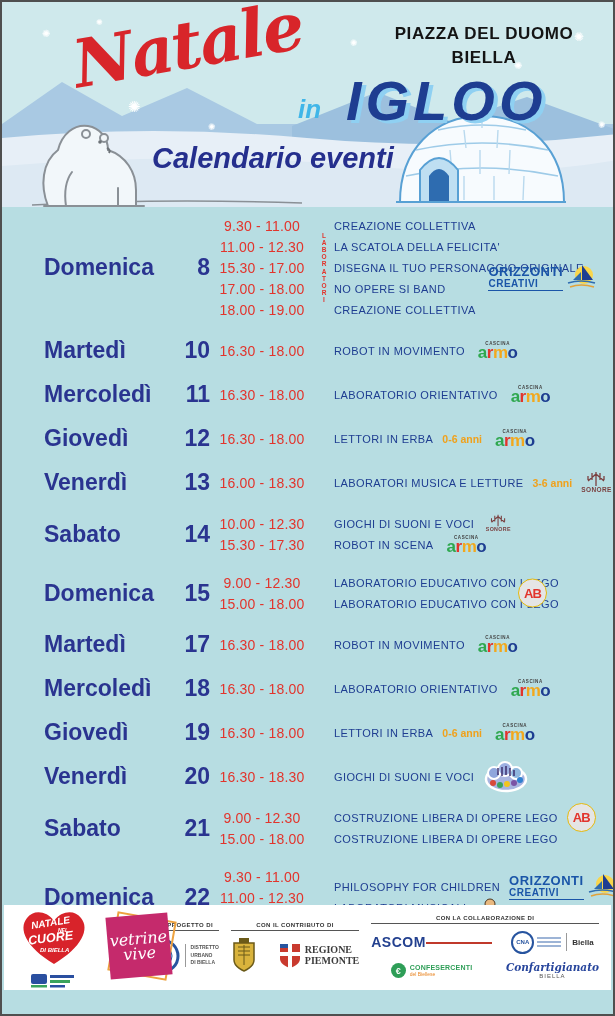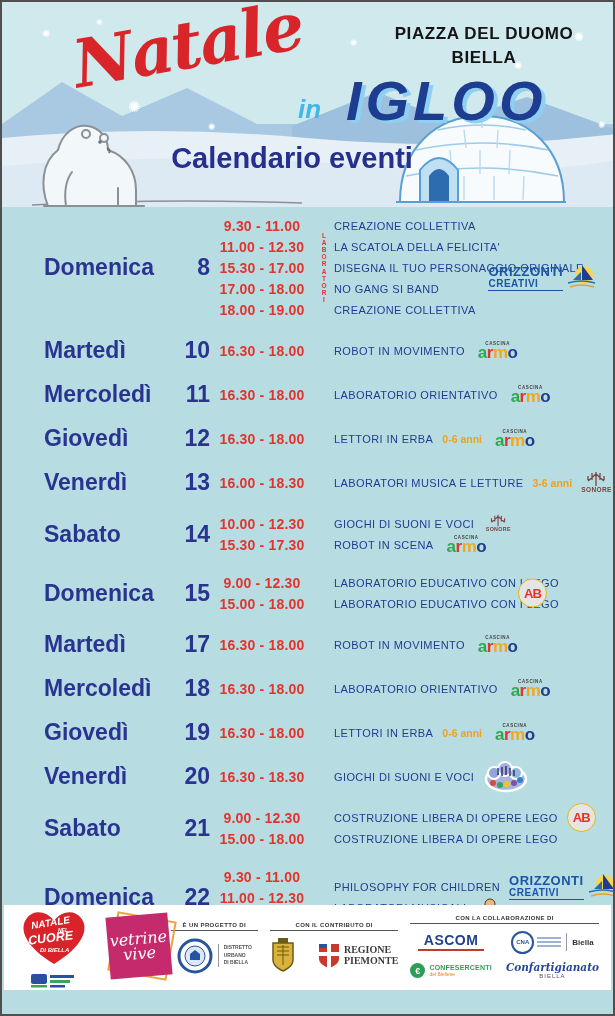--- a/index.html
+++ b/index.html
@@ -8,33 +8,33 @@
   
   .header{position:absolute;left:0;top:0;width:100%;height:205px;background:#cfe9ec;}
   .header svg{position:absolute;}
   .t-natale{position:absolute;left:70px;top:4px;font-family:"DejaVu Serif",serif;font-style:italic;
             font-weight:bold;font-size:66px;color:#d8252a;transform:rotate(-10deg);letter-spacing:-2px;}
   .t-piazza{position:absolute;right:14px;top:20px;width:230px;text-align:center;font-weight:bold;
             font-size:17px;color:#141414;letter-spacing:.6px;line-height:1.4;}
   .t-in{position:absolute;left:296px;top:92px;font-style:italic;font-weight:bold;font-size:26px;color:#41b6e8;}
   .t-igloo{position:absolute;left:330px;top:66px;font-style:italic;font-weight:bold;font-size:56px;
            color:#1e3d91;letter-spacing:4px;text-shadow:4px 3px 0 #8fd0f2;margin-left:14px;}
-  .t-cal{position:absolute;left:150px;top:140px;width:280px;text-align:center;font-weight:bold;
-         font-size:29px;color:#252f8d;}
+  .t-cal{position:absolute;left:150px;top:140px;width:280px;text-align:left;font-weight:bold;
+         font-size:29px;color:#252f8d;font-style:italic;}
   .t-dic{position:absolute;left:150px;top:172px;width:280px;text-align:center;font-weight:bold;
          font-size:24px;color:#252f8d;}
   .flake{position:absolute;color:#ffffff;}
   
   .schedule{position:absolute;left:0;top:205px;width:100%;padding-top:8px;}
   .day-row{display:flex;align-items:center;position:relative;margin-bottom:17px;}
   .day-col{width:166px;padding-left:42px;display:flex;justify-content:space-between;align-items:center;
            font-weight:bold;font-size:23px;color:#2a3490;flex:none;}
   .events-wrap{display:flex;align-items:center;}
   .times-col{width:104px;display:flex;flex-direction:column;flex:none;}
-  .time-cell{height:21px;display:flex;align-items:center;justify-content:center;font-weight:bold;
+  .time-cell{height:21px;display:flex;align-items:center;justify-content:center;font-weight:normal;
              font-size:14px;color:#e2342c;letter-spacing:.2px;}
   .lab-col{width:20px;display:flex;flex-direction:column;align-items:center;justify-content:center;
            font-size:6.5px;font-weight:bold;color:#e2342c;line-height:1.1;flex:none;}
   .titles-col{display:flex;flex-direction:column;}
   .title-line{height:21px;display:flex;align-items:center;gap:9px;white-space:nowrap;}
   .ev-title{font-weight:normal;font-size:11px;color:#1e3d91;letter-spacing:.4px;}
   .age{font-weight:bold;font-size:10.5px;color:#f0a11b;}
   
   .logo{display:inline-flex;align-items:center;flex:none;}
   .logo-armo{flex-direction:column;line-height:.8;margin-left:4px;}
@@ -77,21 +77,21 @@
   .vv-sq{position:absolute;left:4px;top:3px;width:62px;height:62px;background:#c52a6c;transform:rotate(-5deg);
          display:flex;flex-direction:column;align-items:center;justify-content:center;color:#fff;
          font-family:"DejaVu Serif",serif;font-style:italic;line-height:.95;}
   .vv-sq span{font-size:16px;}
   .distretto{display:flex;align-items:center;gap:5px;justify-content:center;}
   .du-text{border-left:1px solid #999;padding-left:5px;font-size:5px;font-weight:bold;color:#555;line-height:1.5;}
   .contributo-row{display:flex;align-items:center;justify-content:center;gap:22px;}
   .regione{display:flex;align-items:center;gap:4px;}
   .regione-text{font-family:"Liberation Serif",serif;font-size:10px;color:#3c3c3c;line-height:1.05;font-weight:bold;}
   .collab-grid{display:grid;grid-template-columns:1fr 1fr;gap:8px 14px;align-items:center;justify-items:center;}
-  .ascom{display:flex;flex-direction:column;align-items:center;}
+  .ascom{display:flex;align-items:center;}
   .ascom-t{font-weight:bold;font-size:14px;color:#23408f;letter-spacing:.5px;line-height:1;}
   .ascom-sub{width:66px;height:2px;background:#c0392b;margin-top:2px;}
   .cna{display:flex;align-items:center;gap:3px;}
   .cna-badge{width:19px;height:19px;border-radius:50%;border:2px solid #27549f;color:#27549f;font-size:6px;
              font-weight:bold;display:flex;align-items:center;justify-content:center;}
   .cna-bars{display:flex;flex-direction:column;gap:2px;}
   .cna-bars i{display:block;width:24px;height:2px;background:#9db4d6;}
   .cna-sep{width:1px;height:18px;background:#999;margin:0 2px;}
   .cna-biella{font-size:8px;color:#333;font-weight:bold;}
   .confese{display:flex;align-items:center;gap:4px;}
@@ -190,21 +190,21 @@
             <div class="title-line">
               <span class="ev-title">CREAZIONE COLLETTIVA</span>
             </div>
             <div class="title-line">
               <span class="ev-title">LA SCATOLA DELLA FELICITA'</span>
             </div>
             <div class="title-line">
               <span class="ev-title">DISEGNA IL TUO PERSONAGGIO ORIGINALE</span>
             </div>
             <div class="title-line">
-              <span class="ev-title">NO GANG SI BAND</span>
+              <span class="ev-title">NO OPERE SI BAND</span>
             </div>
             <div class="title-line">
               <span class="ev-title">CREAZIONE COLLETTIVA</span>
             </div>
           </div>
         </div>
         <span class="logo logo-orizzonti side-logo side-orizzonti">
           <span class="oc-text">
             <span>ORIZZONTI</span>
             <span>CREATIVI</span>

